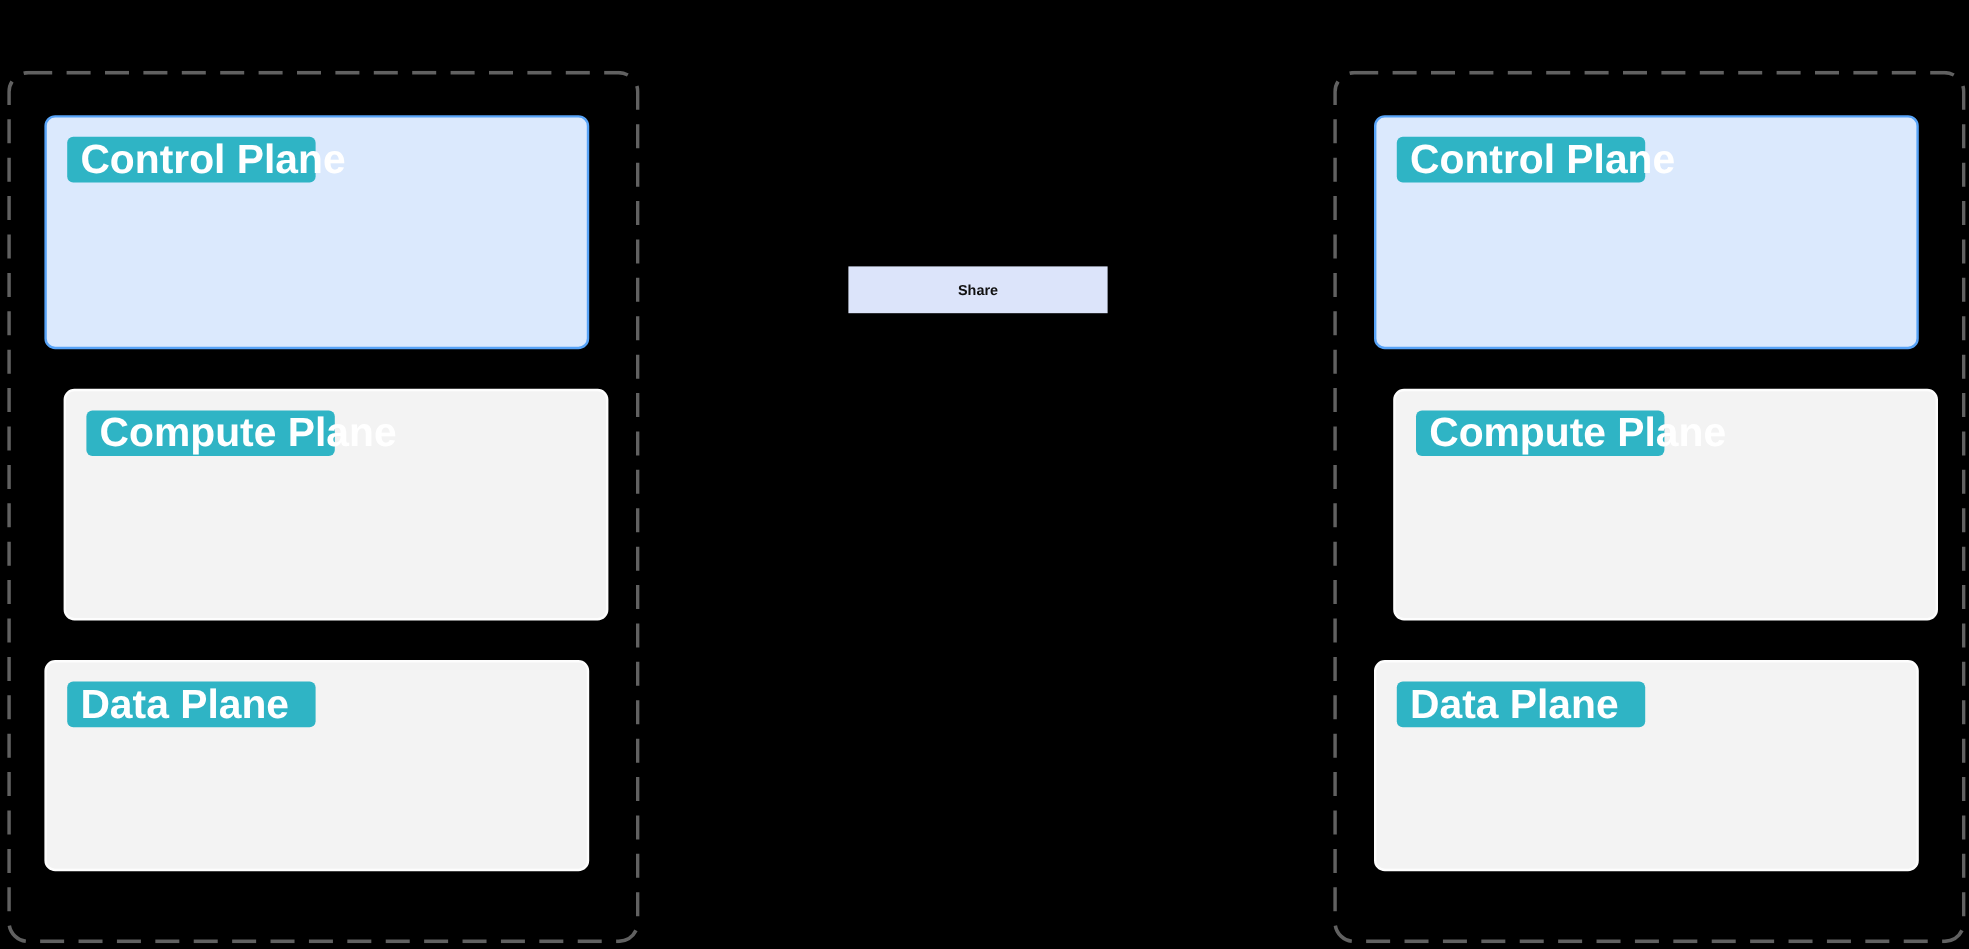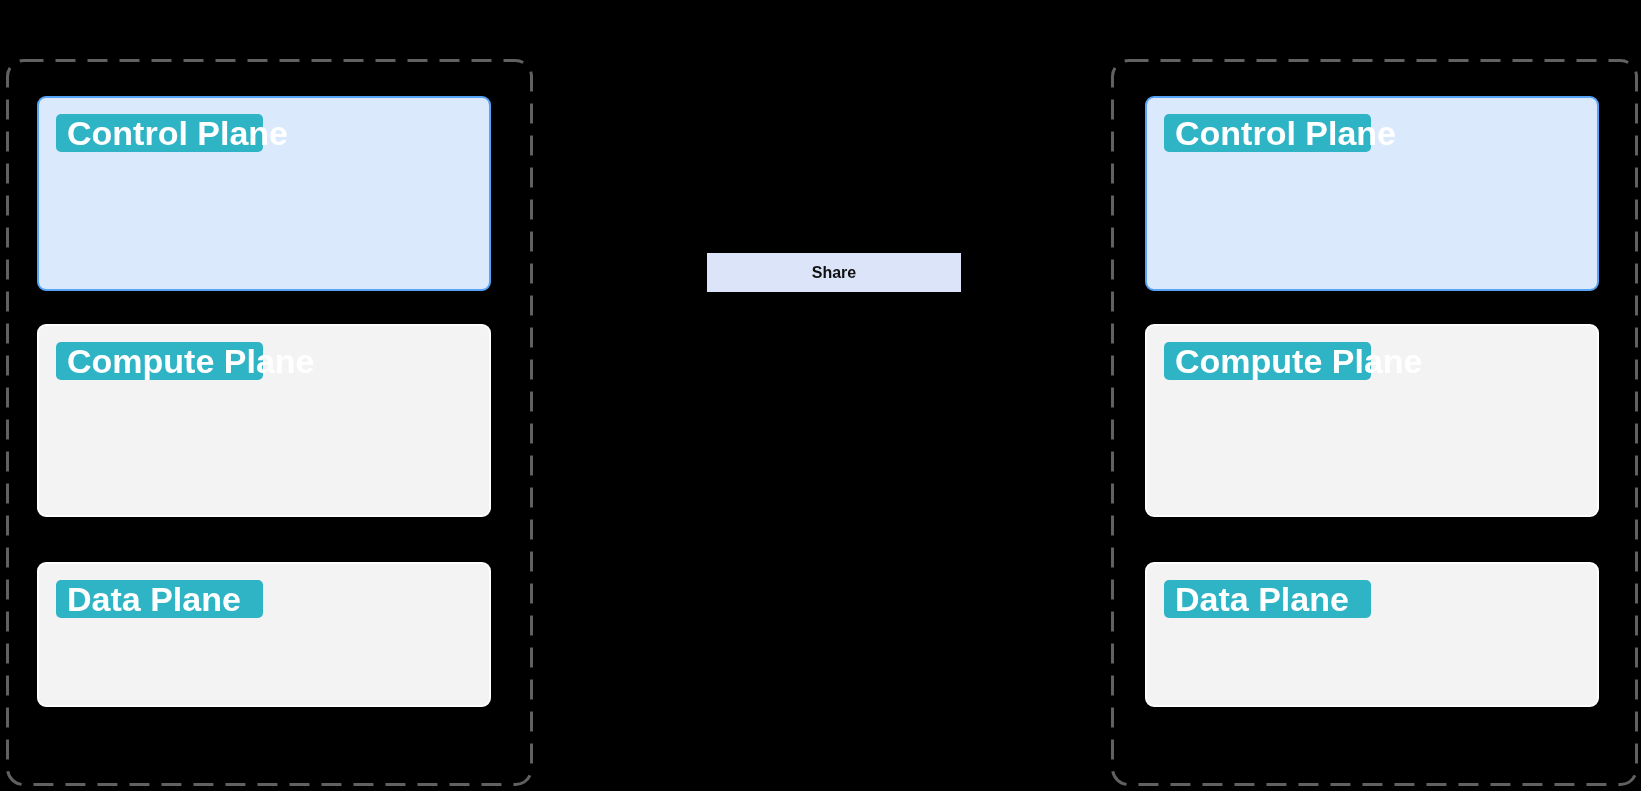--- a/index.html
+++ b/index.html
@@ -54,27 +54,27 @@
     top: 37px;
     height: 195px;
     background: var(--control-fill);
     border: 2px solid var(--control-border);
   }
   .plane-compute {
     top: 265px;
     height: 193px;
     background: var(--neutral-fill);
     border: 2px solid var(--neutral-border);
+    margin-left: 16px;
   }
   .plane-data {
     top: 491px;
-    height: 145px;
+    height: 176px;
     background: var(--neutral-fill);
     border: 2px solid var(--neutral-border);
-    margin-top: 12px;
   }
   .plane-label {
     position: absolute;
     left: 17px;
     top: 16px;
     width: 207px;
     height: 38px;
     box-sizing: border-box;
     background: var(--plane-label-bg);
     border-radius: 5px;
@@ -84,30 +84,29 @@
     display: flex;
     align-items: center;
     padding-left: 11px;
     letter-spacing: 0px;
     white-space: nowrap;
   }
   .share-box {
     position: absolute;
     left: 707px;
     top: 222px;
-    width: 254px;
+    width: 216px;
     height: 39px;
     background: var(--share-fill);
     color: var(--share-text);
-    font-size: 16px;
+    font-size: 12px;
     font-weight: bold;
     display: flex;
     align-items: center;
     justify-content: center;
-    margin-top: 31px;
   }
 </style>
 </head>
 <body>
 
 <div class="canvas">
 
   <div class="group group-left">
     <svg class="group-outline" width="527" height="727" viewBox="0 0 527 727">
       <rect x="1.5" y="1.5" width="524" height="724" rx="16" ry="16" fill="none" style="stroke: var(--dash-border);" stroke-width="3" stroke-dasharray="20 12"></rect>

